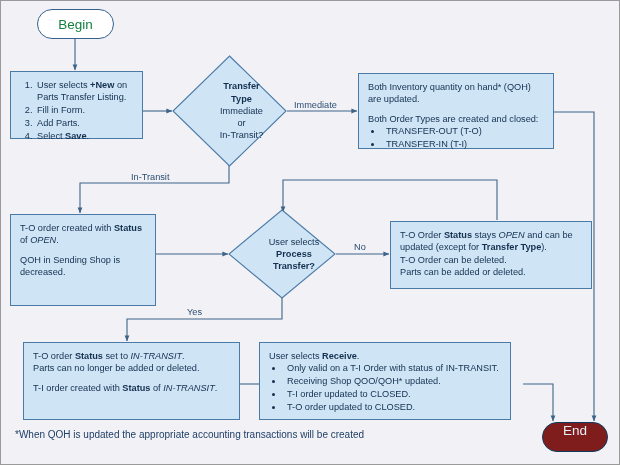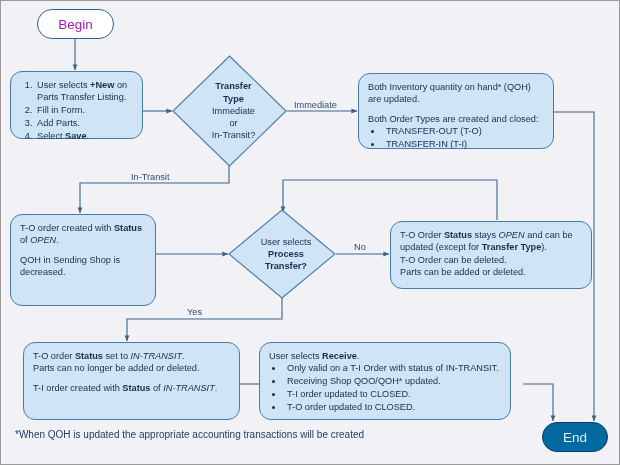--- a/index.html
+++ b/index.html
@@ -21,40 +21,39 @@
   #wires {
     position: absolute;
     left: 0; top: 0;
     width: 620px;
     height: 465px;
     pointer-events: none;
   }
   .node {
     position: absolute;
     box-sizing: border-box;
-    border-radius: 12px;
   }
   
   .terminator-begin {
     background: #ffffff;
     border: 1.6px solid #35618f;
     border-radius: 999px;
     display: flex;
     align-items: center;
     justify-content: center;
     font-size: 13.5px;
-    color: #a21caf;
+    color: #15803d;
   }
   
   .terminator-end {
-    background: #0369a1;
+    background: #7f1d1d;
     border: 1.2px solid #0e3a5f;
     border-radius: 999px;
     display: flex;
-    align-items: center;
+    align-items: flex-start;
     justify-content: center;
     font-size: 13.5px;
     color: #e8eef5;
   }
   
   .proc {
     background: #cfe4f5;
     border: 1.1px solid #4a7ba6;
     padding: 7px 8px 7px 9px;
     font-size: 9.2px;
@@ -77,21 +76,21 @@
     list-style-type: disc;
   }
   ul.bul li { margin: 0 0 0.5px 0; padding-left: 3px; }
   
   .decision {
     position: absolute;
   }
   .decision svg { position: absolute; left: 0; top: 0; }
   .decision .dtext {
     position: absolute;
-    left: 4px; top: 0;
+    left: 12px; top: 0;
     width: 100%;
     height: 100%;
     display: flex;
     flex-direction: column;
     align-items: center;
     justify-content: center;
     font-size: 9.2px;
     line-height: 1.33;
     color: #14304f;
     text-align: center;

